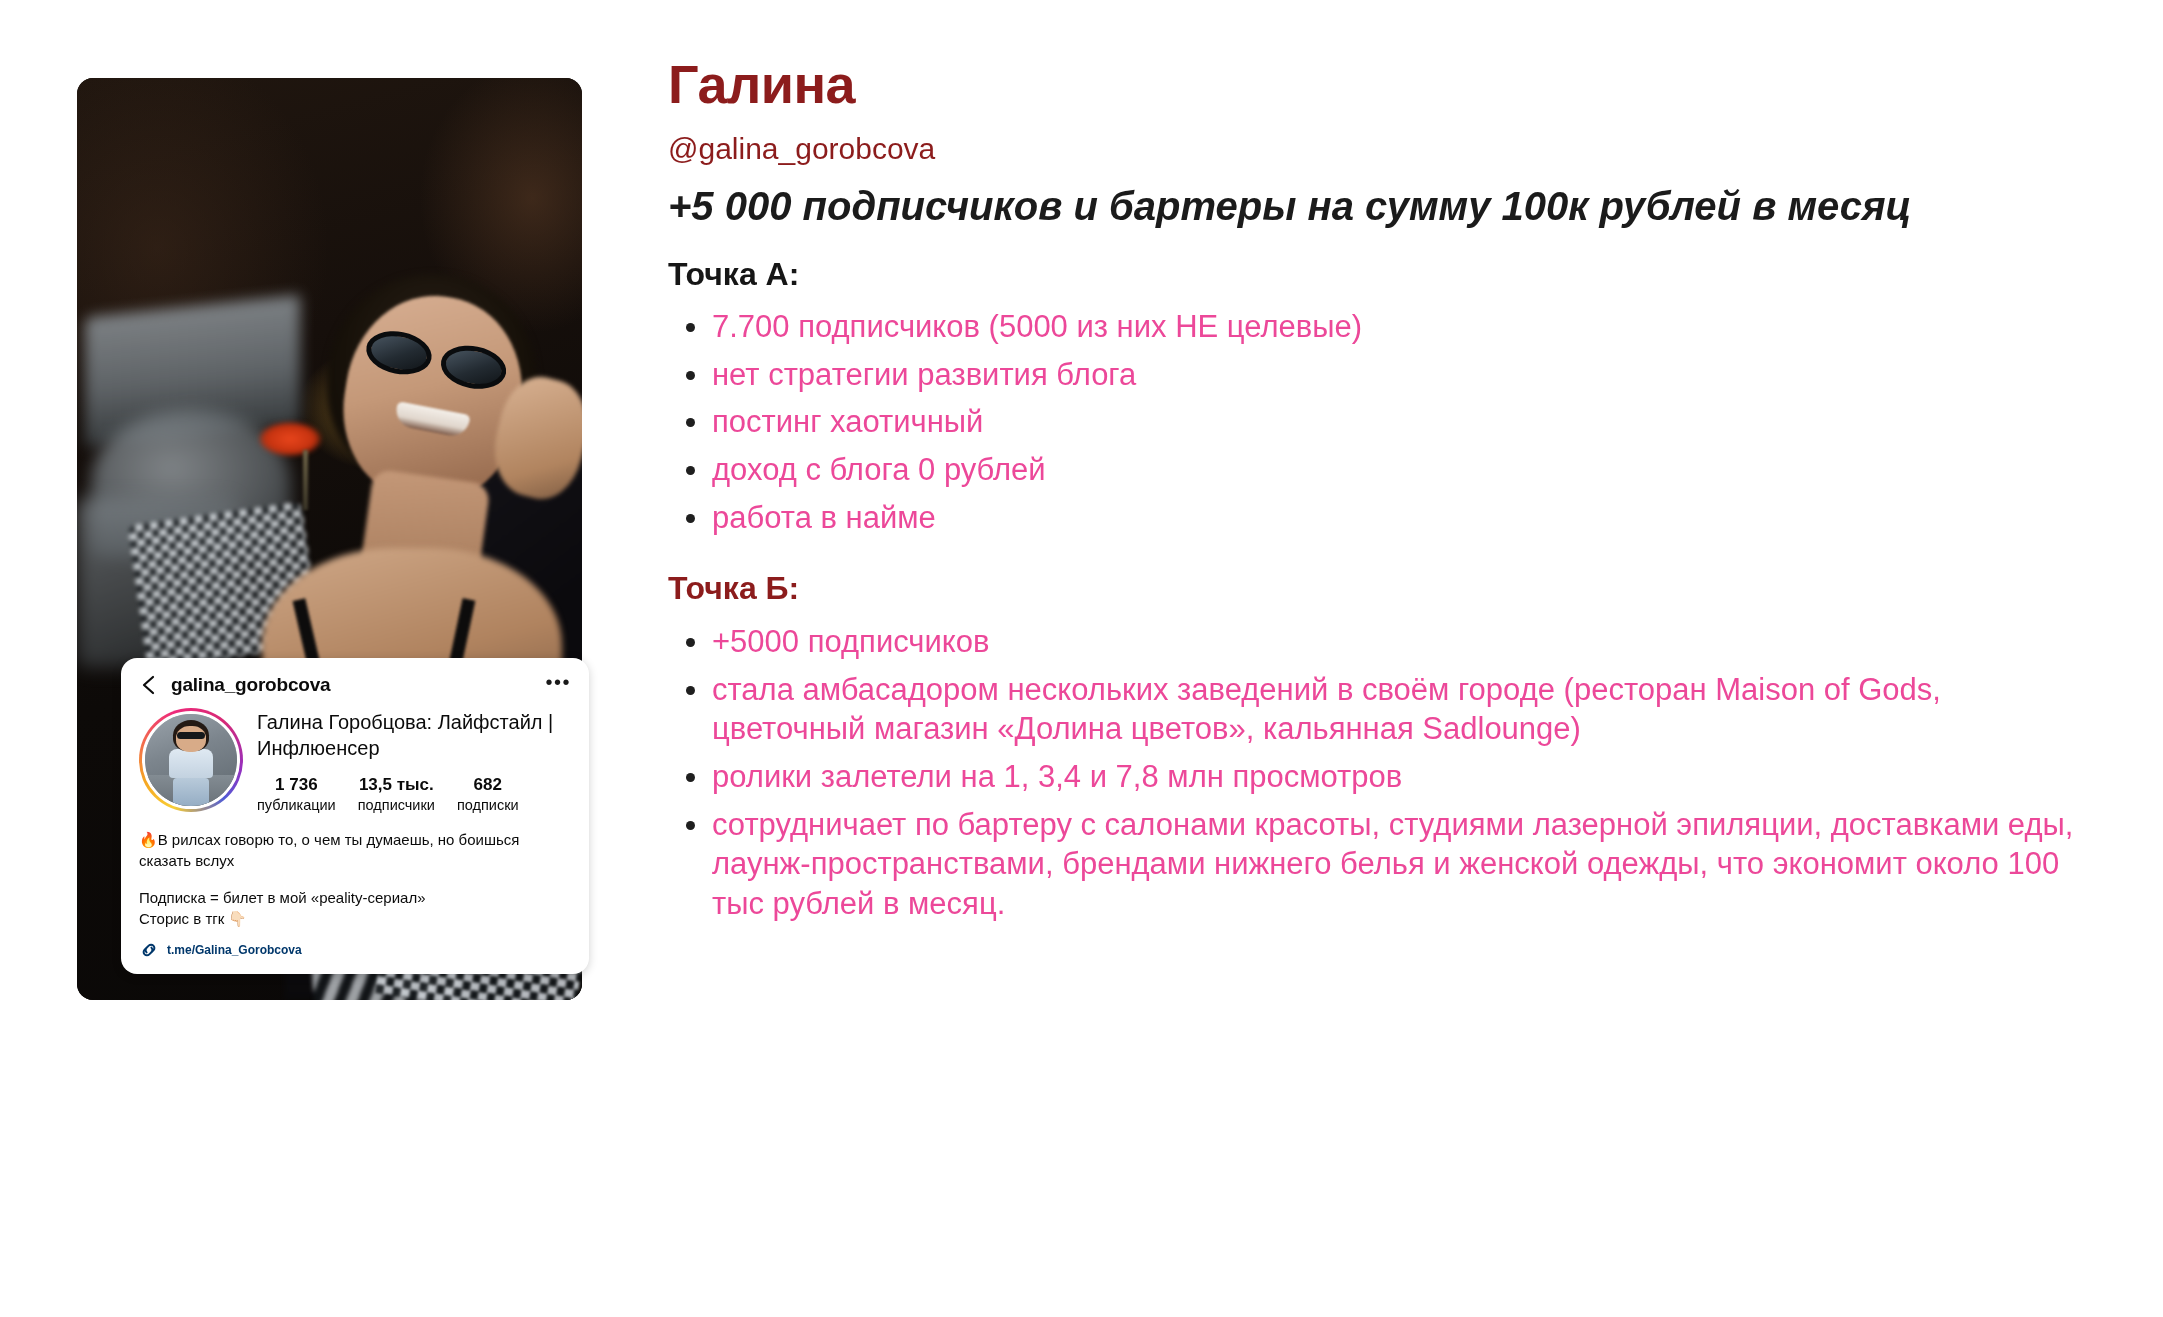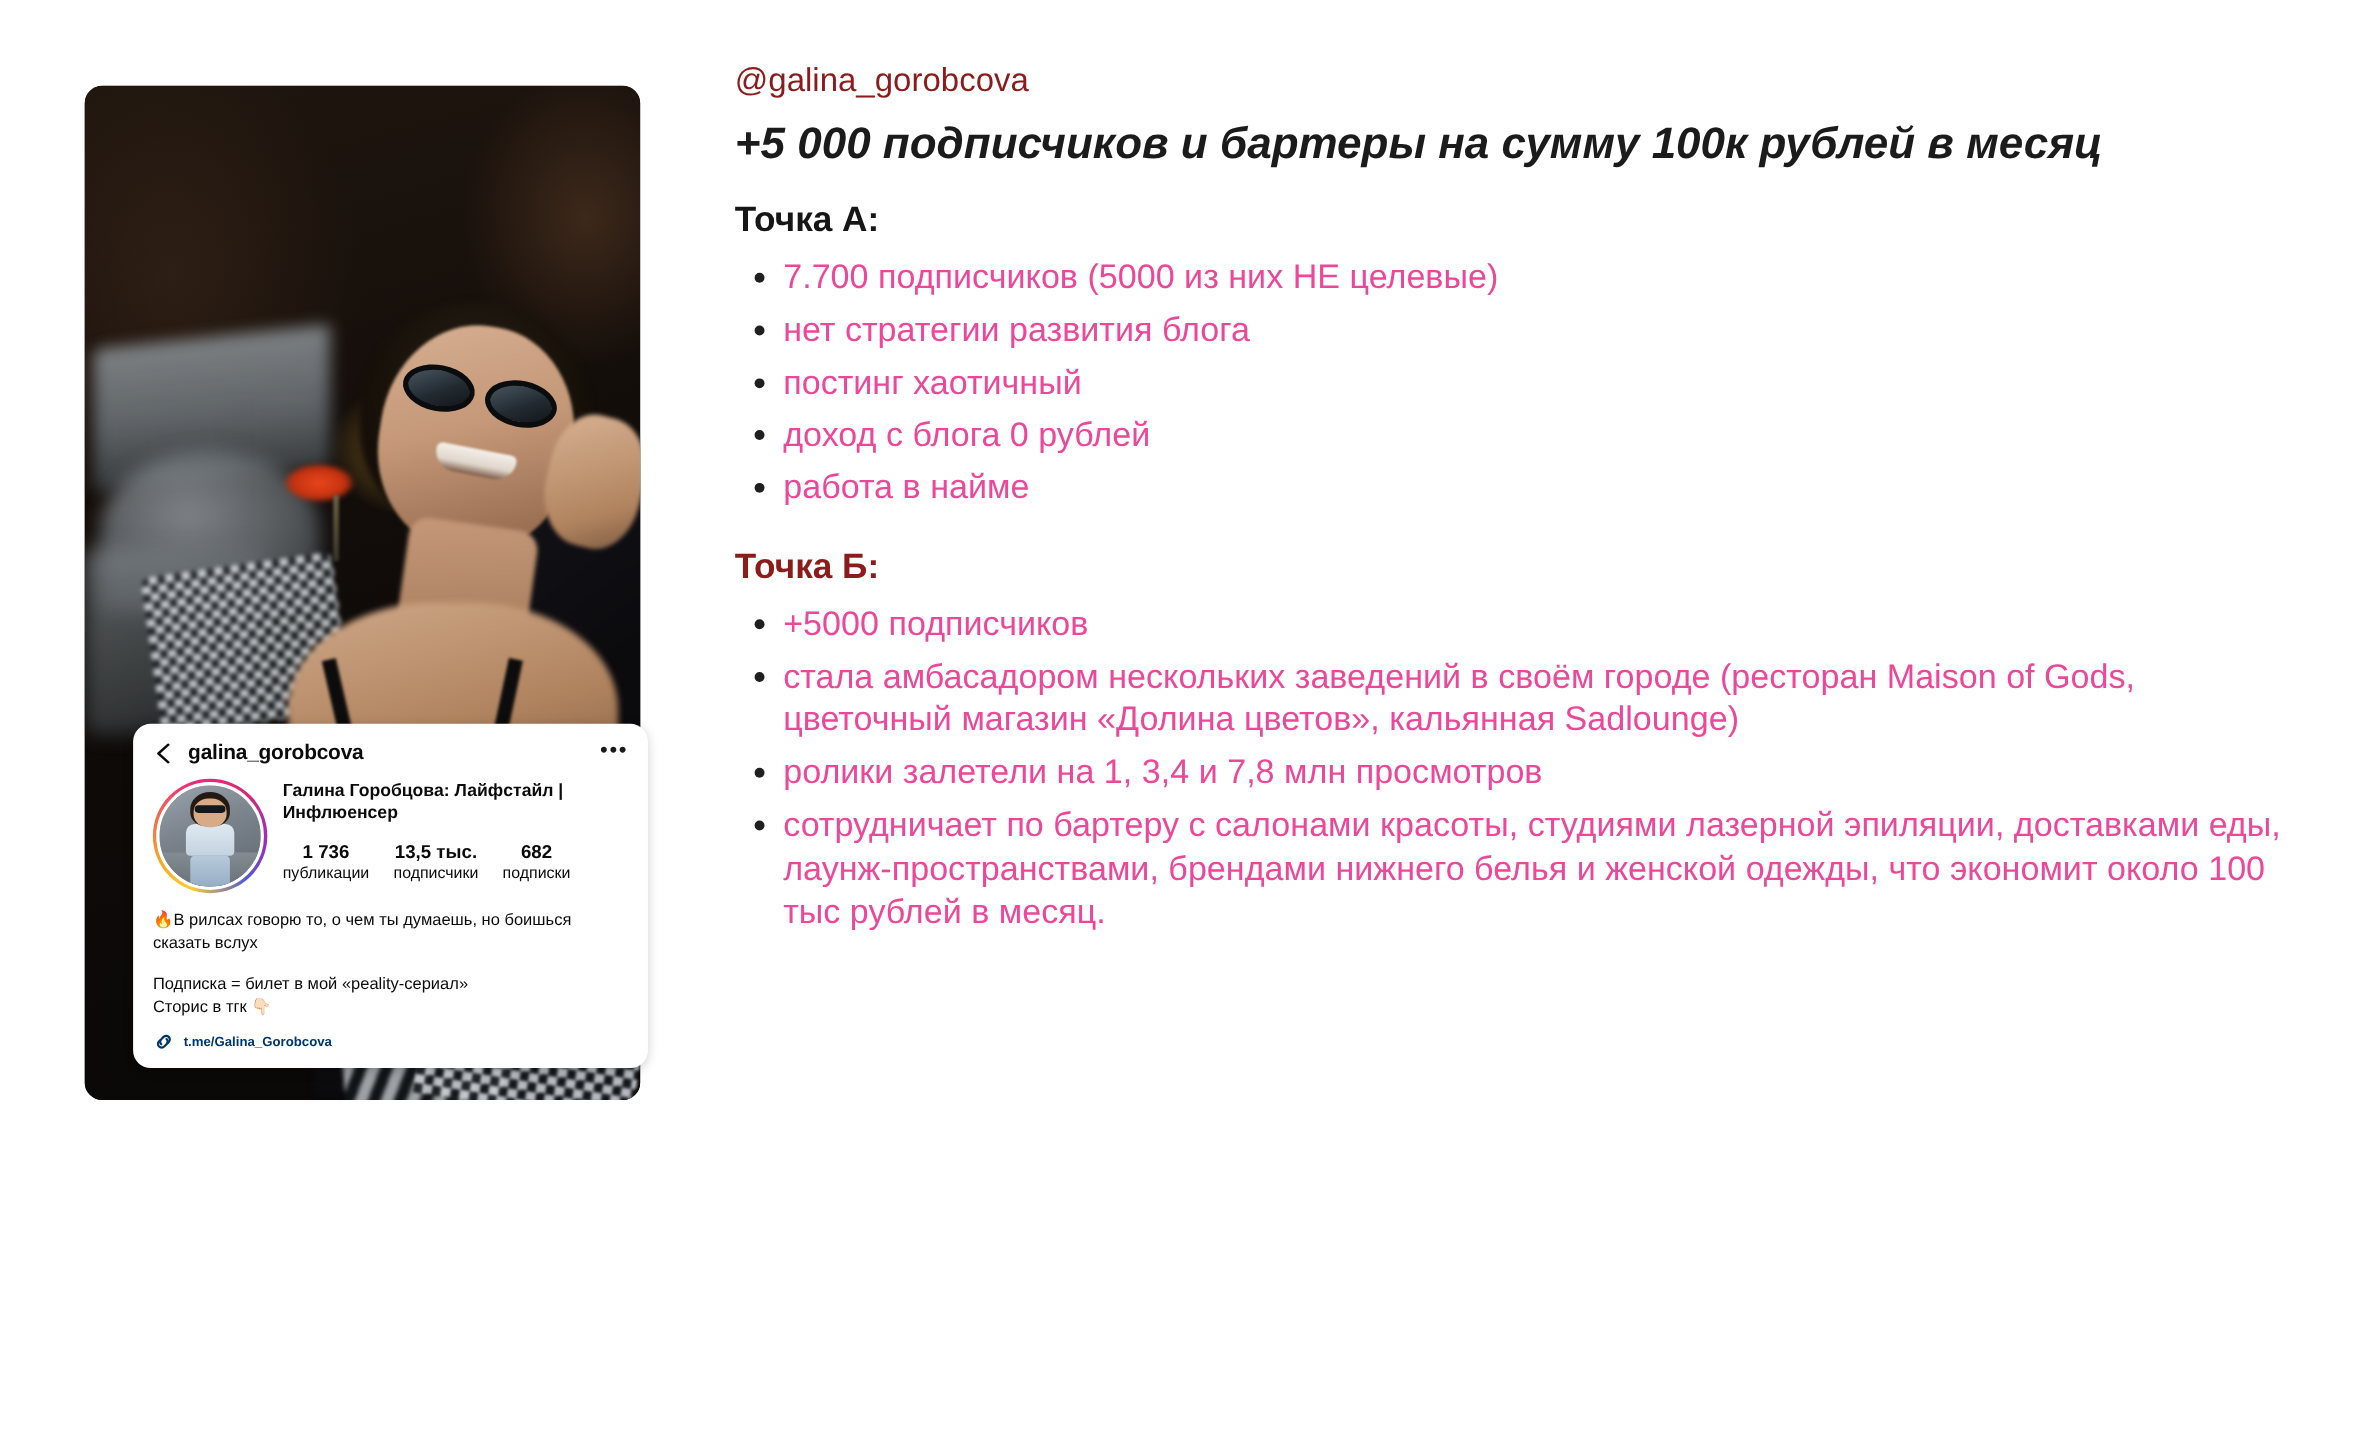--- a/index.html
+++ b/index.html
@@ -324,22 +324,22 @@
     background: linear-gradient(180deg,#dfe9f2,#c3d2e0); border-radius: 8px 8px 4px 4px;
   }
   .av-jeans {
     position: absolute; left: 30%; top: 70%; width: 40%; height: 30%;
     background: linear-gradient(180deg,#b8cada,#95adc4);
     border-radius: 4px;
   }
 
   .ig-meta { flex: 1 1 auto; padding-top: 2px; }
   .ig-bioname {
-    font-size: 16px;
-    font-weight: bold;
+    font-size: 20px;
+    font-weight: normal;
     color: #0b0b0b;
     line-height: 1.28;
     margin-bottom: 14px;
   }
   .ig-stats {
     display: flex;
     gap: 22px;
   }
   .ig-stat { text-align: left; }
   .ig-stat-num {
@@ -538,20 +538,21 @@
           </svg>
         </span>
         <span>t.me/Galina_Gorobcova</span>
       </div>
 
     </div>
   </div>
 
   <div class="text-col">
 
+    <h1 class="p-title">Галина</h1>
     <div class="p-handle">@galina_gorobcova</div>
 
     <div class="p-lead">+5 000 подписчиков и бартеры на сумму 100к рублей в месяц</div>
 
     <div class="p-head dark">Точка А:</div>
     <ul class="p-list">
       <li>7.700 подписчиков (5000 из них НЕ целевые)</li>
       <li>нет стратегии развития блога</li>
       <li>постинг хаотичный</li>
       <li>доход с блога 0 рублей</li>

